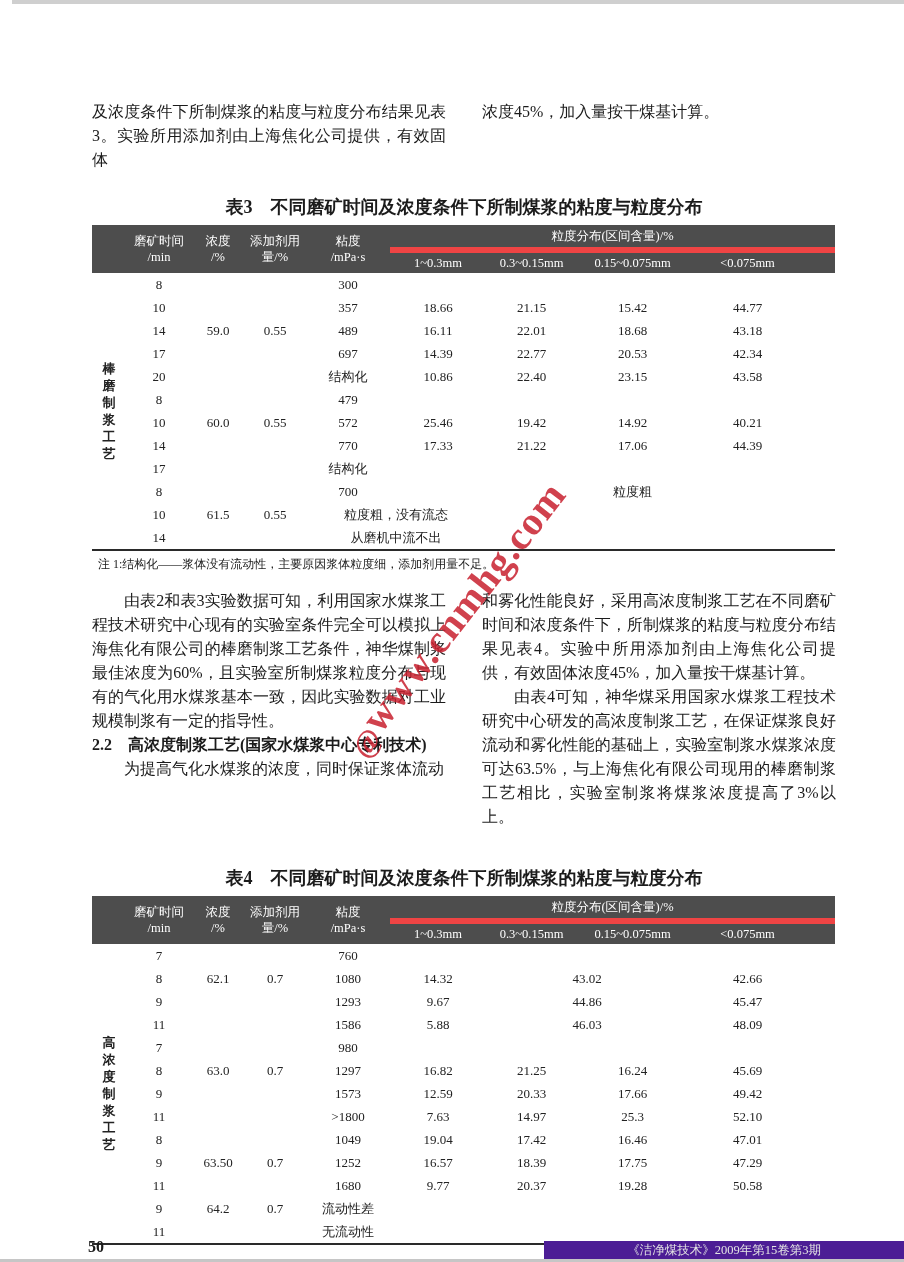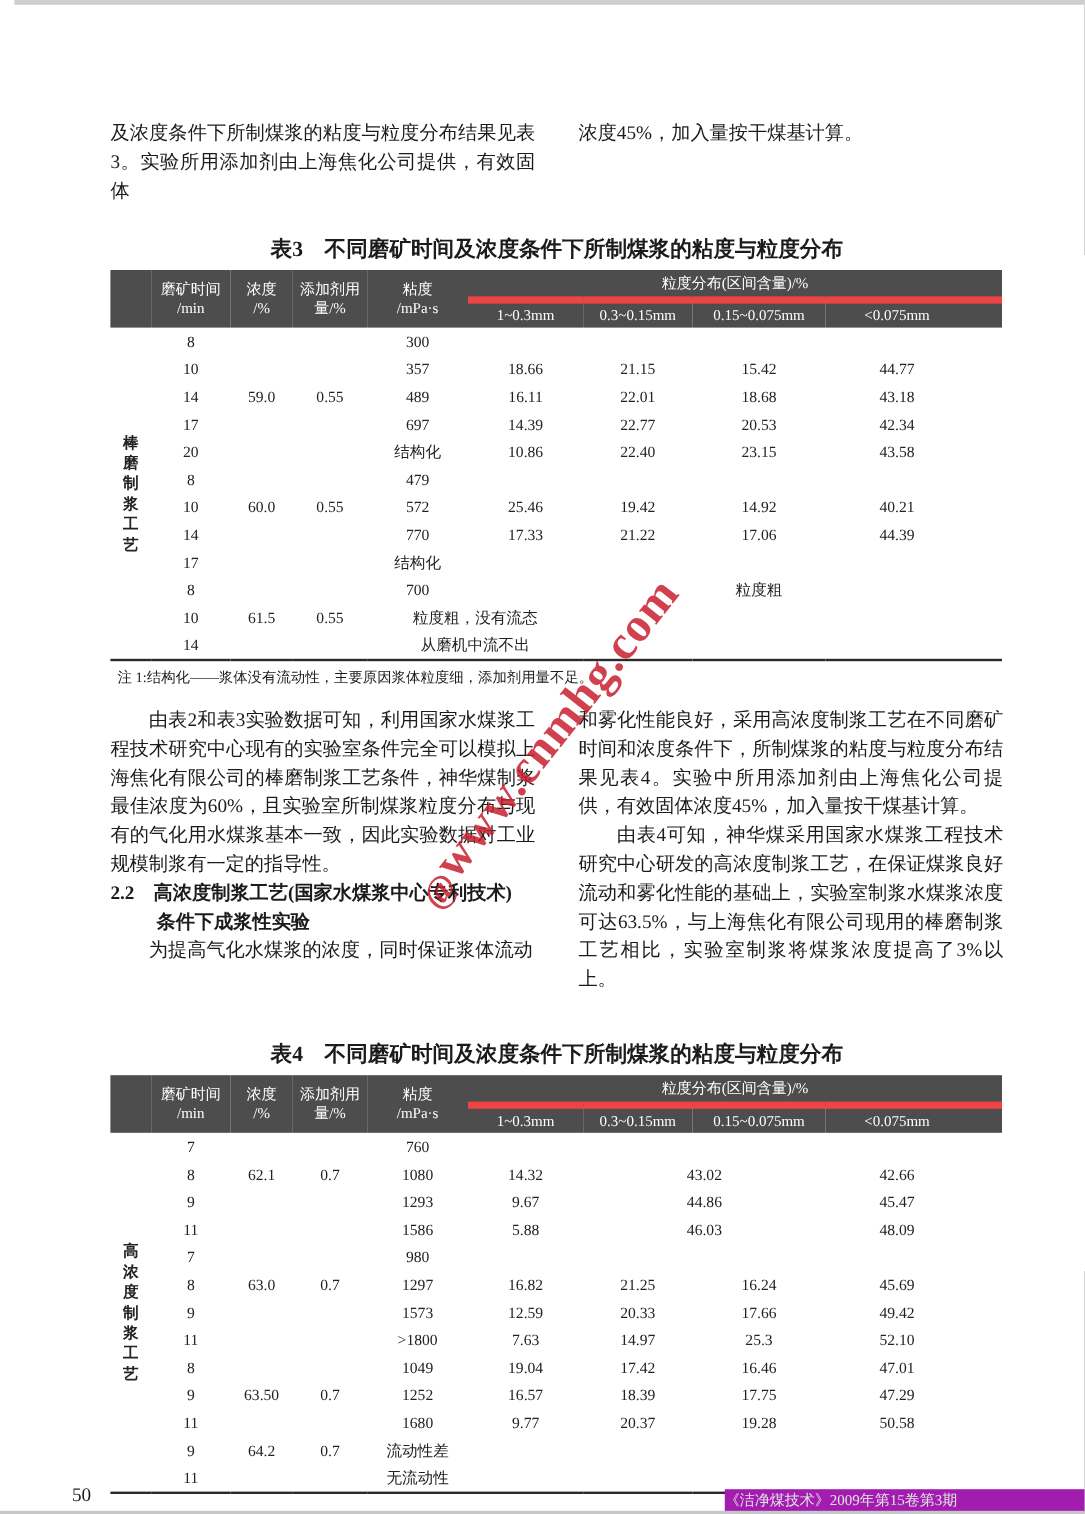--- a/index.html
+++ b/index.html
@@ -81,28 +81,28 @@
     font-size:40px;
     font-weight:bold;
     letter-spacing:1px;
     opacity:0.85;
     white-space:nowrap;
     pointer-events:none;
   }
   .watermark .at { font-size:30px; vertical-align:-4px; }
 
   .page-number {
-    position:absolute; left:60px; bottom:6px;
-    font-weight:normal; font-size:16px;
+    position:absolute; left:88px; bottom:6px;
+    font-weight:bold; font-size:16px;
   }
   .journal-bar {
     position:absolute; right:0; bottom:2px;
-    width:300px; height:19px;
-    background:#a21caf; color:#e3e3e3;
-    font-size:12.5px; line-height:19px; 
+    width:360px; height:19px;
+    background:#4c1d95; color:#e3e3e3;
+    font-size:12.5px; line-height:19px; text-align:center;
   }
 </style>
 </head>
 <body>
 
 <div class="page">
   <div class="scan-edge-top"></div>
 
   <div class="content">
 
@@ -274,21 +274,20 @@
             <td></td>
           </tr>
         </tbody>
     </table>
     <div class="note">注 1:结构化——浆体没有流动性，主要原因浆体粒度细，添加剂用量不足。</div>
 
     <div class="cols body-cols">
       <div class="col bodytext">
         <div class="indent">由表2和表3实验数据可知，利用国家水煤浆工程技术研究中心现有的实验室条件完全可以模拟上海焦化有限公司的棒磨制浆工艺条件，神华煤制浆最佳浓度为60%，且实验室所制煤浆粒度分布与现有的气化用水煤浆基本一致，因此实验数据对工业规模制浆有一定的指导性。</div>
         <div class="bold">2.2　高浓度制浆工艺(国家水煤浆中心专利技术)</div>
-        <div class="bold hang">条件下成浆性实验</div>
         <div class="indent">为提高气化水煤浆的浓度，同时保证浆体流动</div>
       </div>
       <div class="col bodytext">
         <div>和雾化性能良好，采用高浓度制浆工艺在不同磨矿时间和浓度条件下，所制煤浆的粘度与粒度分布结果见表4。实验中所用添加剂由上海焦化公司提供，有效固体浓度45%，加入量按干煤基计算。</div>
         <div class="indent">由表4可知，神华煤采用国家水煤浆工程技术研究中心研发的高浓度制浆工艺，在保证煤浆良好流动和雾化性能的基础上，实验室制浆水煤浆浓度可达63.5%，与上海焦化有限公司现用的棒磨制浆工艺相比，实验室制浆将煤浆浓度提高了3%以上。</div>
       </div>
     </div>
 
     <div class="tbl-caption caption4">表4　不同磨矿时间及浓度条件下所制煤浆的粘度与粒度分布</div>
     <table class="datatable">

